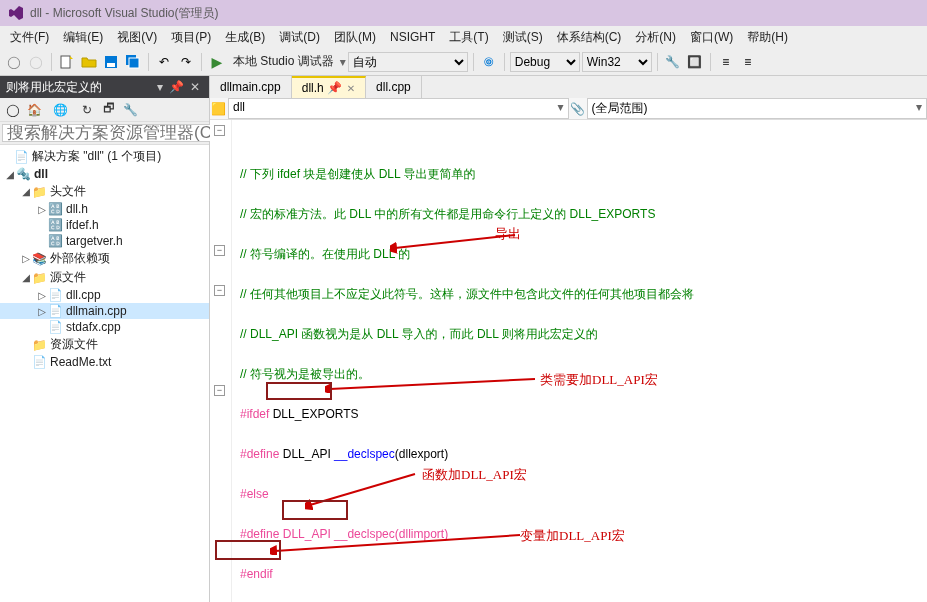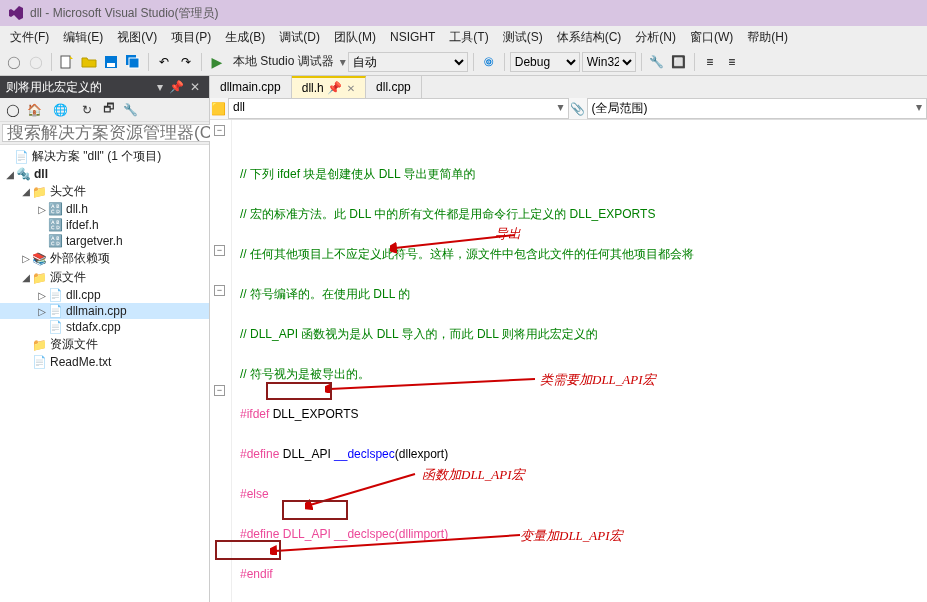--- a/index.html
+++ b/index.html
@@ -43,21 +43,21 @@
 .navbar select, .navbar .navinput { flex: 1; border: 1px solid #ccc; padding: 1px 4px; background: #fff; }
 .navbar .navicon { width: 18px; display: flex; align-items: center; justify-content: center; color: #666; }
 .code { flex: 1; position: relative; font-family: Consolas, "Courier New", monospace; font-size: 14px; line-height: 20px; padding: 4px 0 4px 30px; white-space: pre; overflow: hidden; }
 .gutter { position: absolute; left: 0; top: 0; bottom: 0; width: 22px; border-right: 1px solid #eee; }
 .gutter .fold { position: absolute; left: 4px; width: 11px; height: 11px; border: 1px solid #999; background: #fff; display: flex; align-items: center; justify-content: center; font-size: 9px; color: #555; line-height: 9px; cursor: pointer; }
 .c-comment { color: #008000; }
 .c-keyword { color: #0000ff; }
 .c-gray { color: #ec4899; }
 .annotation { position: absolute; pointer-events: none; }
 .redbox { position: absolute; border: 2px solid #8b1a1a; }
-.redtext { color: #c00; font-family: "Microsoft YaHei"; font-size: 13px; font-style: italic; }
+.redtext { color: #c00; font-family: "Microsoft YaHei"; font-size: 13px; }
 svg.icon { width: 16px; height: 16px; }
 </style>
 </head>
 <body>
 
 <div class="titlebar">
   <svg class="icon vsicon" viewBox="0 0 16 16">
       <path fill="#68217a" d="M11 1l-5 5-3-2-2 1v6l2 1 3-2 5 5 4-2V3z"></path>
     </svg>
   <span class="title">dll - Microsoft Visual Studio(管理员)</span>
@@ -112,21 +112,21 @@
   <div class="btn">↷</div>
   <div class="sep"></div>
   <div class="btn play">▶</div>
   <span class="runtext">本地 Studio 调试器</span>
   <span style="color:#666">▾</span>
   <select style="width:120px"><option>自动</option></select>
   <div class="sep"></div>
   <div class="btn" style="color:#0078d7">🞋</div>
   <div class="sep"></div>
   <select style="width:70px"><option>Debug</option></select>
-  <select style="width:54px"><option>Win32</option></select>
+  <select style="width:70px"><option>Win32</option></select>
   <div class="sep"></div>
   <div class="btn">🔧</div>
   <div class="btn">🔲</div>
   <div class="sep"></div>
   <div class="btn">≡</div>
   <div class="btn">≡</div>
 </div>
 
 <div class="main">
 
@@ -244,22 +244,22 @@
     </div>
     <div class="code">
       <div class="gutter">
         <div class="fold" style="top:5px">−</div>
         <div class="fold" style="top:125px">−</div>
         <div class="fold" style="top:165px">−</div>
         <div class="fold" style="top:265px">−</div>
       </div>
 <div><span class="c-comment">// 下列 ifdef 块是创建使从 DLL 导出更简单的</span></div>
 <div><span class="c-comment">// 宏的标准方法。此 DLL 中的所有文件都是用命令行上定义的 DLL_EXPORTS</span></div>
+<div><span class="c-comment">// 符号编译的。在使用此 DLL 的</span></div>
 <div><span class="c-comment">// 任何其他项目上不应定义此符号。这样，源文件中包含此文件的任何其他项目都会将</span></div>
-<div><span class="c-comment">// 符号编译的。在使用此 DLL 的</span></div>
 <div><span class="c-comment">// DLL_API 函数视为是从 DLL 导入的，而此 DLL 则将用此宏定义的</span></div>
 <div><span class="c-comment">// 符号视为是被导出的。</span></div>
 <div><span class="c-gray">#ifdef</span><span> DLL_EXPORTS</span></div>
 <div><span class="c-gray">#define</span><span> DLL_API </span><span class="c-keyword">__declspec</span><span>(dllexport)</span></div>
 <div><span class="c-gray">#else</span></div>
 <div><span class="c-gray">#define</span><span class="c-gray"> DLL_API </span><span class="c-gray">__declspec</span><span class="c-gray">(dllimport)</span></div>
 <div><span class="c-gray">#endif</span></div>
 
 
 

